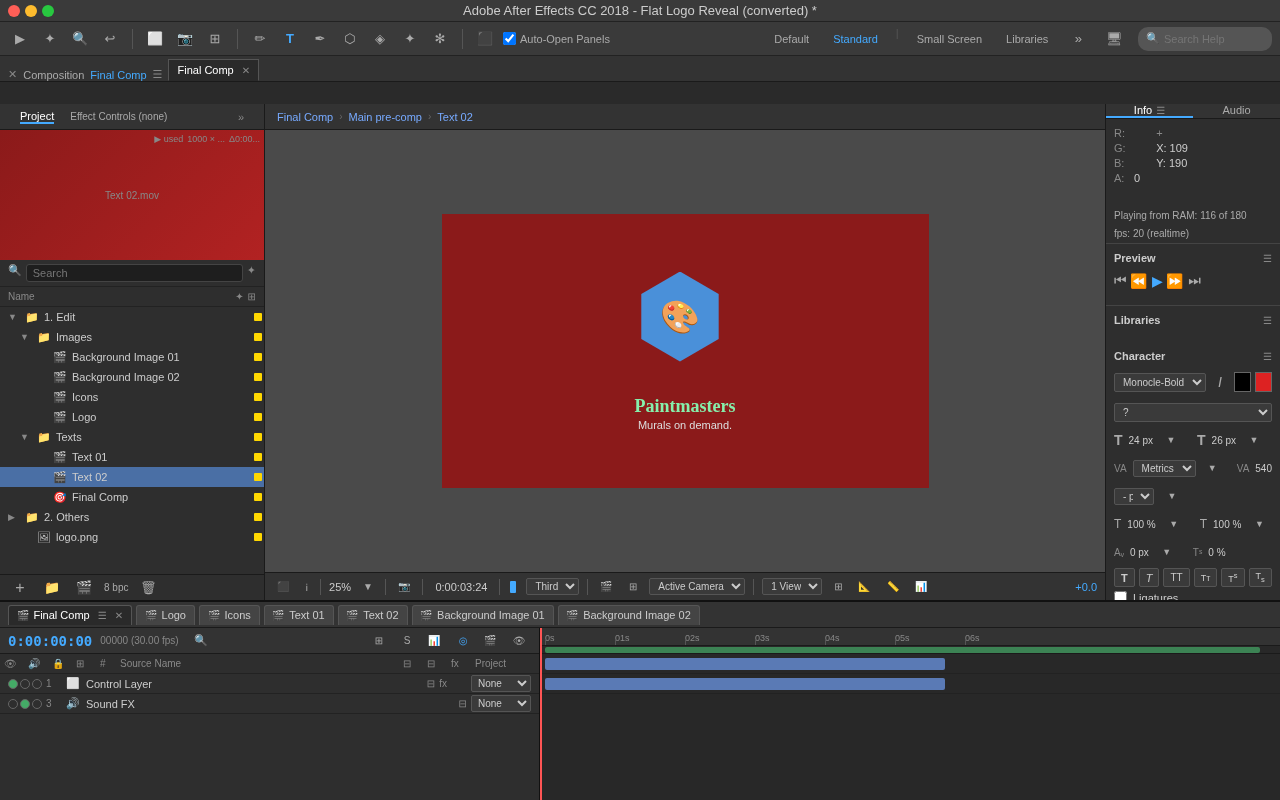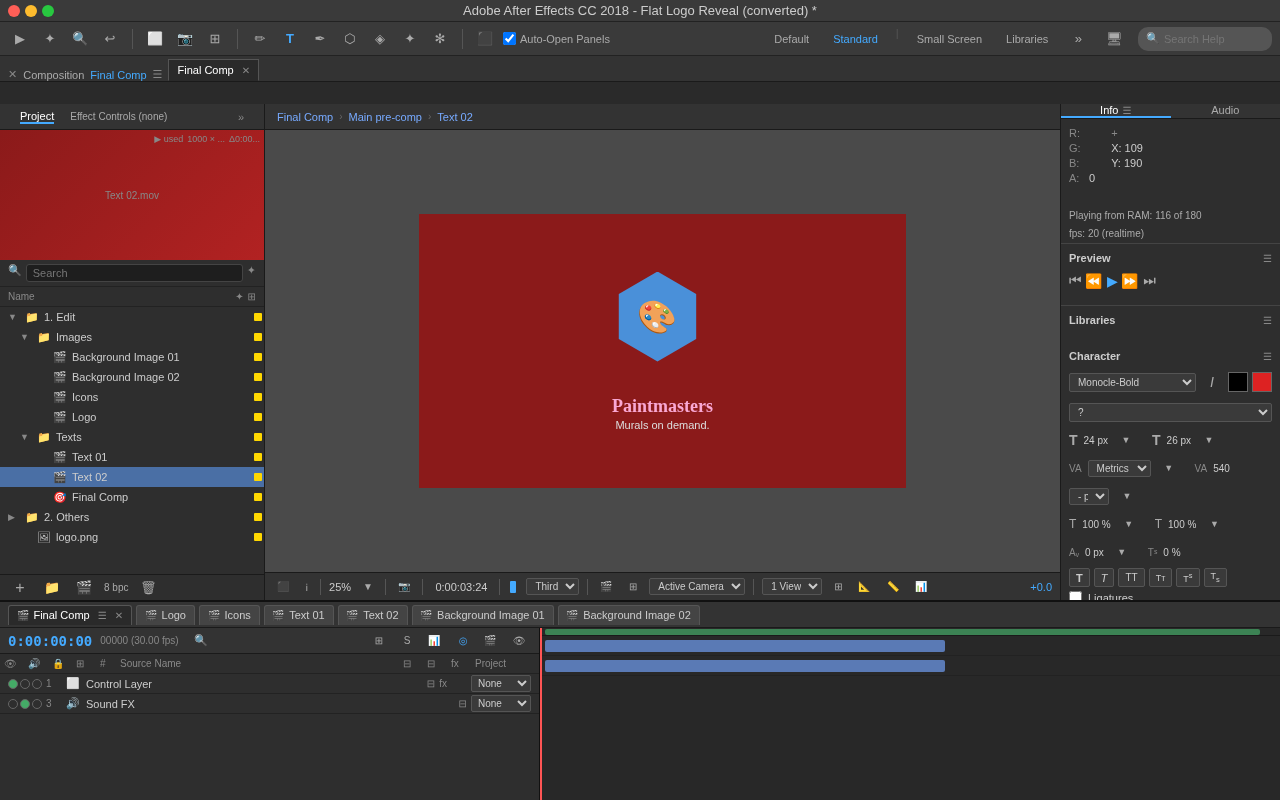--- a/index.html
+++ b/index.html
@@ -257,21 +257,21 @@
       align-items: center;
       justify-content: center;
       position: relative;
     }
     .hex-icon {
       font-size: 36px;
     }
     .brand-name {
       font-size: 18px;
       font-weight: bold;
-      color: #f9a8d4;
+      color: #86efac;
       margin-top: 24px;
       font-family: Georgia, serif;
     }
     .brand-tagline {
       font-size: 11px;
       color: #ddd;
       margin-top: 2px;
     }
     #viewer-controls {
       height: 28px;
@@ -298,21 +298,21 @@
       padding: 1px 4px;
       border-radius: 2px;
     }
     .viewer-separator {
       width: 1px; height: 16px;
       background: #555;
     }
 
     
     #right-panel {
-      width: 220px;
+      width: 175px;
       background: #2e2e2e;
       border-left: 1px solid #1a1a1a;
       display: flex;
       flex-direction: column;
     }
     #right-panel-tabs {
       display: flex;
       height: 26px;
       background: #333;
       border-bottom: 1px solid #1a1a1a;
@@ -1181,20 +1181,36 @@
           <span class="layer-row-name">Sound FX</span>
           <span style="font-size:10px;color:#888;margin-left:4px;">⊟</span>
           <select class="parent-select">
             <option>None</option>
           </select>
         </div>
 
       </div>
       <div id="timeline-right">
 
+        <div id="timeline-ruler">
+          <div class="ruler-mark" style="left:5px;">0s</div>
+          <div class="ruler-tick" style="left:5px;"></div>
+          <div class="ruler-mark" style="left:75px;">01s</div>
+          <div class="ruler-tick" style="left:75px;"></div>
+          <div class="ruler-mark" style="left:145px;">02s</div>
+          <div class="ruler-tick" style="left:145px;"></div>
+          <div class="ruler-mark" style="left:215px;">03s</div>
+          <div class="ruler-tick" style="left:215px;"></div>
+          <div class="ruler-mark" style="left:285px;">04s</div>
+          <div class="ruler-tick" style="left:285px;"></div>
+          <div class="ruler-mark" style="left:355px;">05s</div>
+          <div class="ruler-tick" style="left:355px;"></div>
+          <div class="ruler-mark" style="left:425px;">06s</div>
+          <div class="ruler-tick" style="left:425px;"></div>
+        </div>
 
         <div style="height:8px;background:#282828;position:relative;border-bottom:1px solid #1a1a1a;">
           <div style="position:absolute;left:5px;right:20px;height:6px;top:1px;background:#4a6;border-radius:2px;opacity:0.7;"></div>
         </div>
 
         <div class="timeline-bar-area">
           <div class="timeline-bar" style="left:5px;width:400px;background:#5a7ab5;"></div>
         </div>
         <div class="timeline-bar-area">
           <div class="timeline-bar" style="left:5px;width:400px;background:#5a7ab5;"></div>

